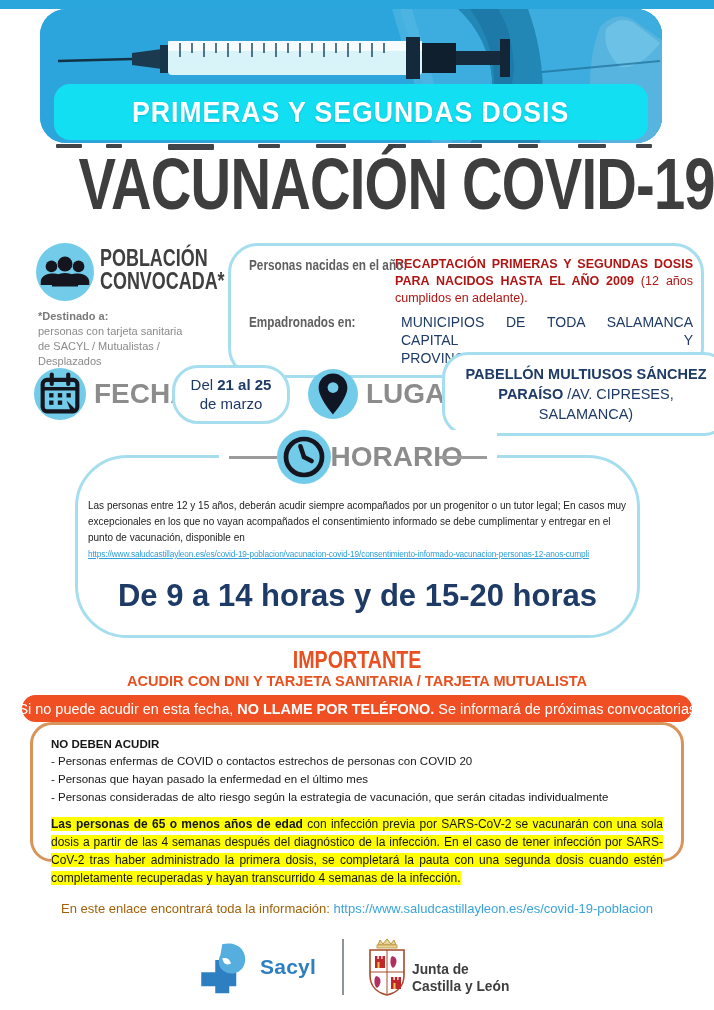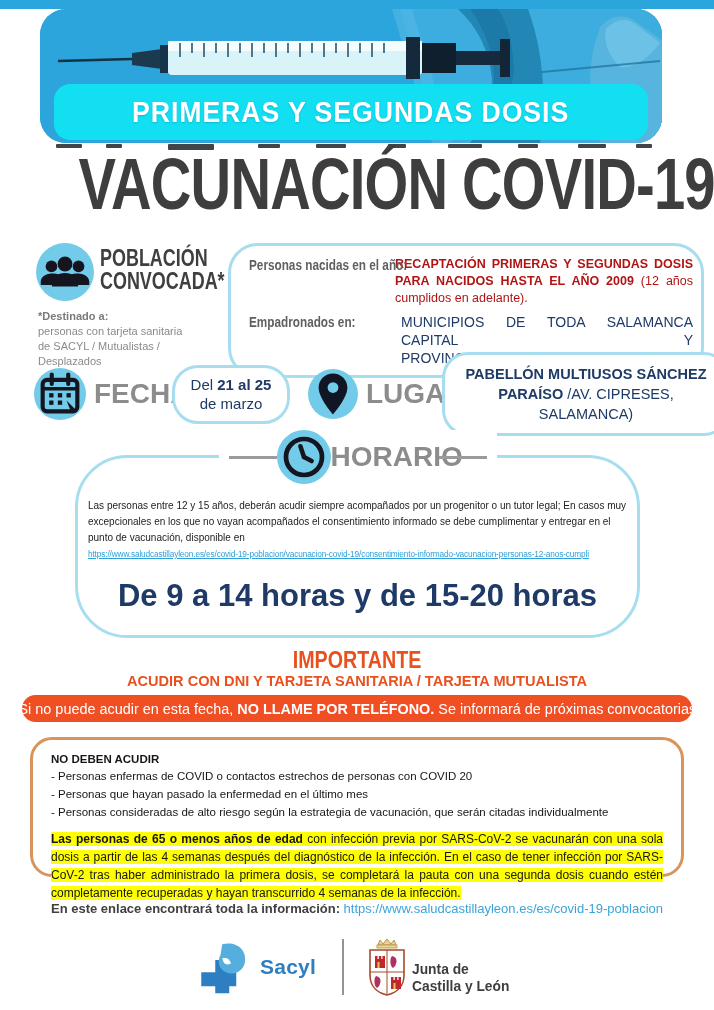--- a/index.html
+++ b/index.html
@@ -64,30 +64,30 @@
   .hours { margin-top:16px; text-align:center; font-weight:bold; font-size:31px; color:#1e3a66; }
 
   
   .imp-title { position:absolute; top:646px; left:0; width:714px; text-align:center; font-weight:bold; font-size:24px; color:#e8511f; transform:scaleX(.82); transform-origin:50% 50%; }
   .imp-sub { position:absolute; top:672px; left:0; width:714px; text-align:center; font-weight:bold; font-size:15.5px; color:#e8511f; transform:scaleX(.94); transform-origin:50% 50%; }
   .orange-banner { position:absolute; top:695px; left:22px; width:670px; height:27px; background:#f04e23; border-radius:14px; display:flex; align-items:center; justify-content:center; color:#ffffff; }
   .orange-banner .inner { white-space:nowrap; font-size:15.5px; transform:scaleX(.93); transform-origin:50% 50%; }
   .orange-banner .b { font-weight:bold; }
 
   
-  .warn-box { position:absolute; top:737px; left:30px; width:654px; height:140px; border:3px solid #d9945b; border-radius:22px; background:#fff; padding:13px 18px 0; }
+  .warn-box { position:absolute; top:722px; left:30px; width:654px; height:140px; border:3px solid #d9945b; border-radius:22px; background:#fff; padding:13px 18px 0; }
   .warn-title { font-weight:bold; font-size:11.5px; color:#161616; margin-bottom:3px; }
   .warn-item { font-size:11.5px; color:#161616; line-height:1.55; }
   .hl-par { margin-top:9px; font-size:12px; line-height:1.5; text-align:justify; color:#161616; }
   .hl { background:#ffff00; }
   .hl-par .b { font-weight:bold; }
 
   
   .info-line { position:absolute; top:901px; left:0; width:714px; text-align:center; font-size:13px; white-space:nowrap; }
-  .info-line .lbl { font-weight:bold; color:#404040; }
+  .info-line .lbl { font-weight:normal; color:#a16207; }
   .info-link { color:#3aa4da; cursor:pointer; text-decoration:none; }
   .logos { position:absolute; top:937px; left:0; width:714px; display:flex; align-items:center; justify-content:center; }
   .sacyl { display:flex; align-items:center; }
   .sacyl-mark { width:56px; height:58px; }
   .sacyl-name { margin-left:8px; font-weight:bold; font-size:21px; color:#2e7fc2; letter-spacing:.2px; }
   .logo-divider { width:2px; height:56px; background:#8f9499; margin:0 20px 0 26px; }
   .junta { display:flex; align-items:flex-end; }
   .crest { width:46px; height:60px; flex:none; }
   .junta-name { margin-left:2px; margin-bottom:2px; font-weight:bold; font-size:15px; line-height:1.12; color:#3d3d3d; transform:scaleX(.92); transform-origin:left bottom; white-space:nowrap; }
 </style>

